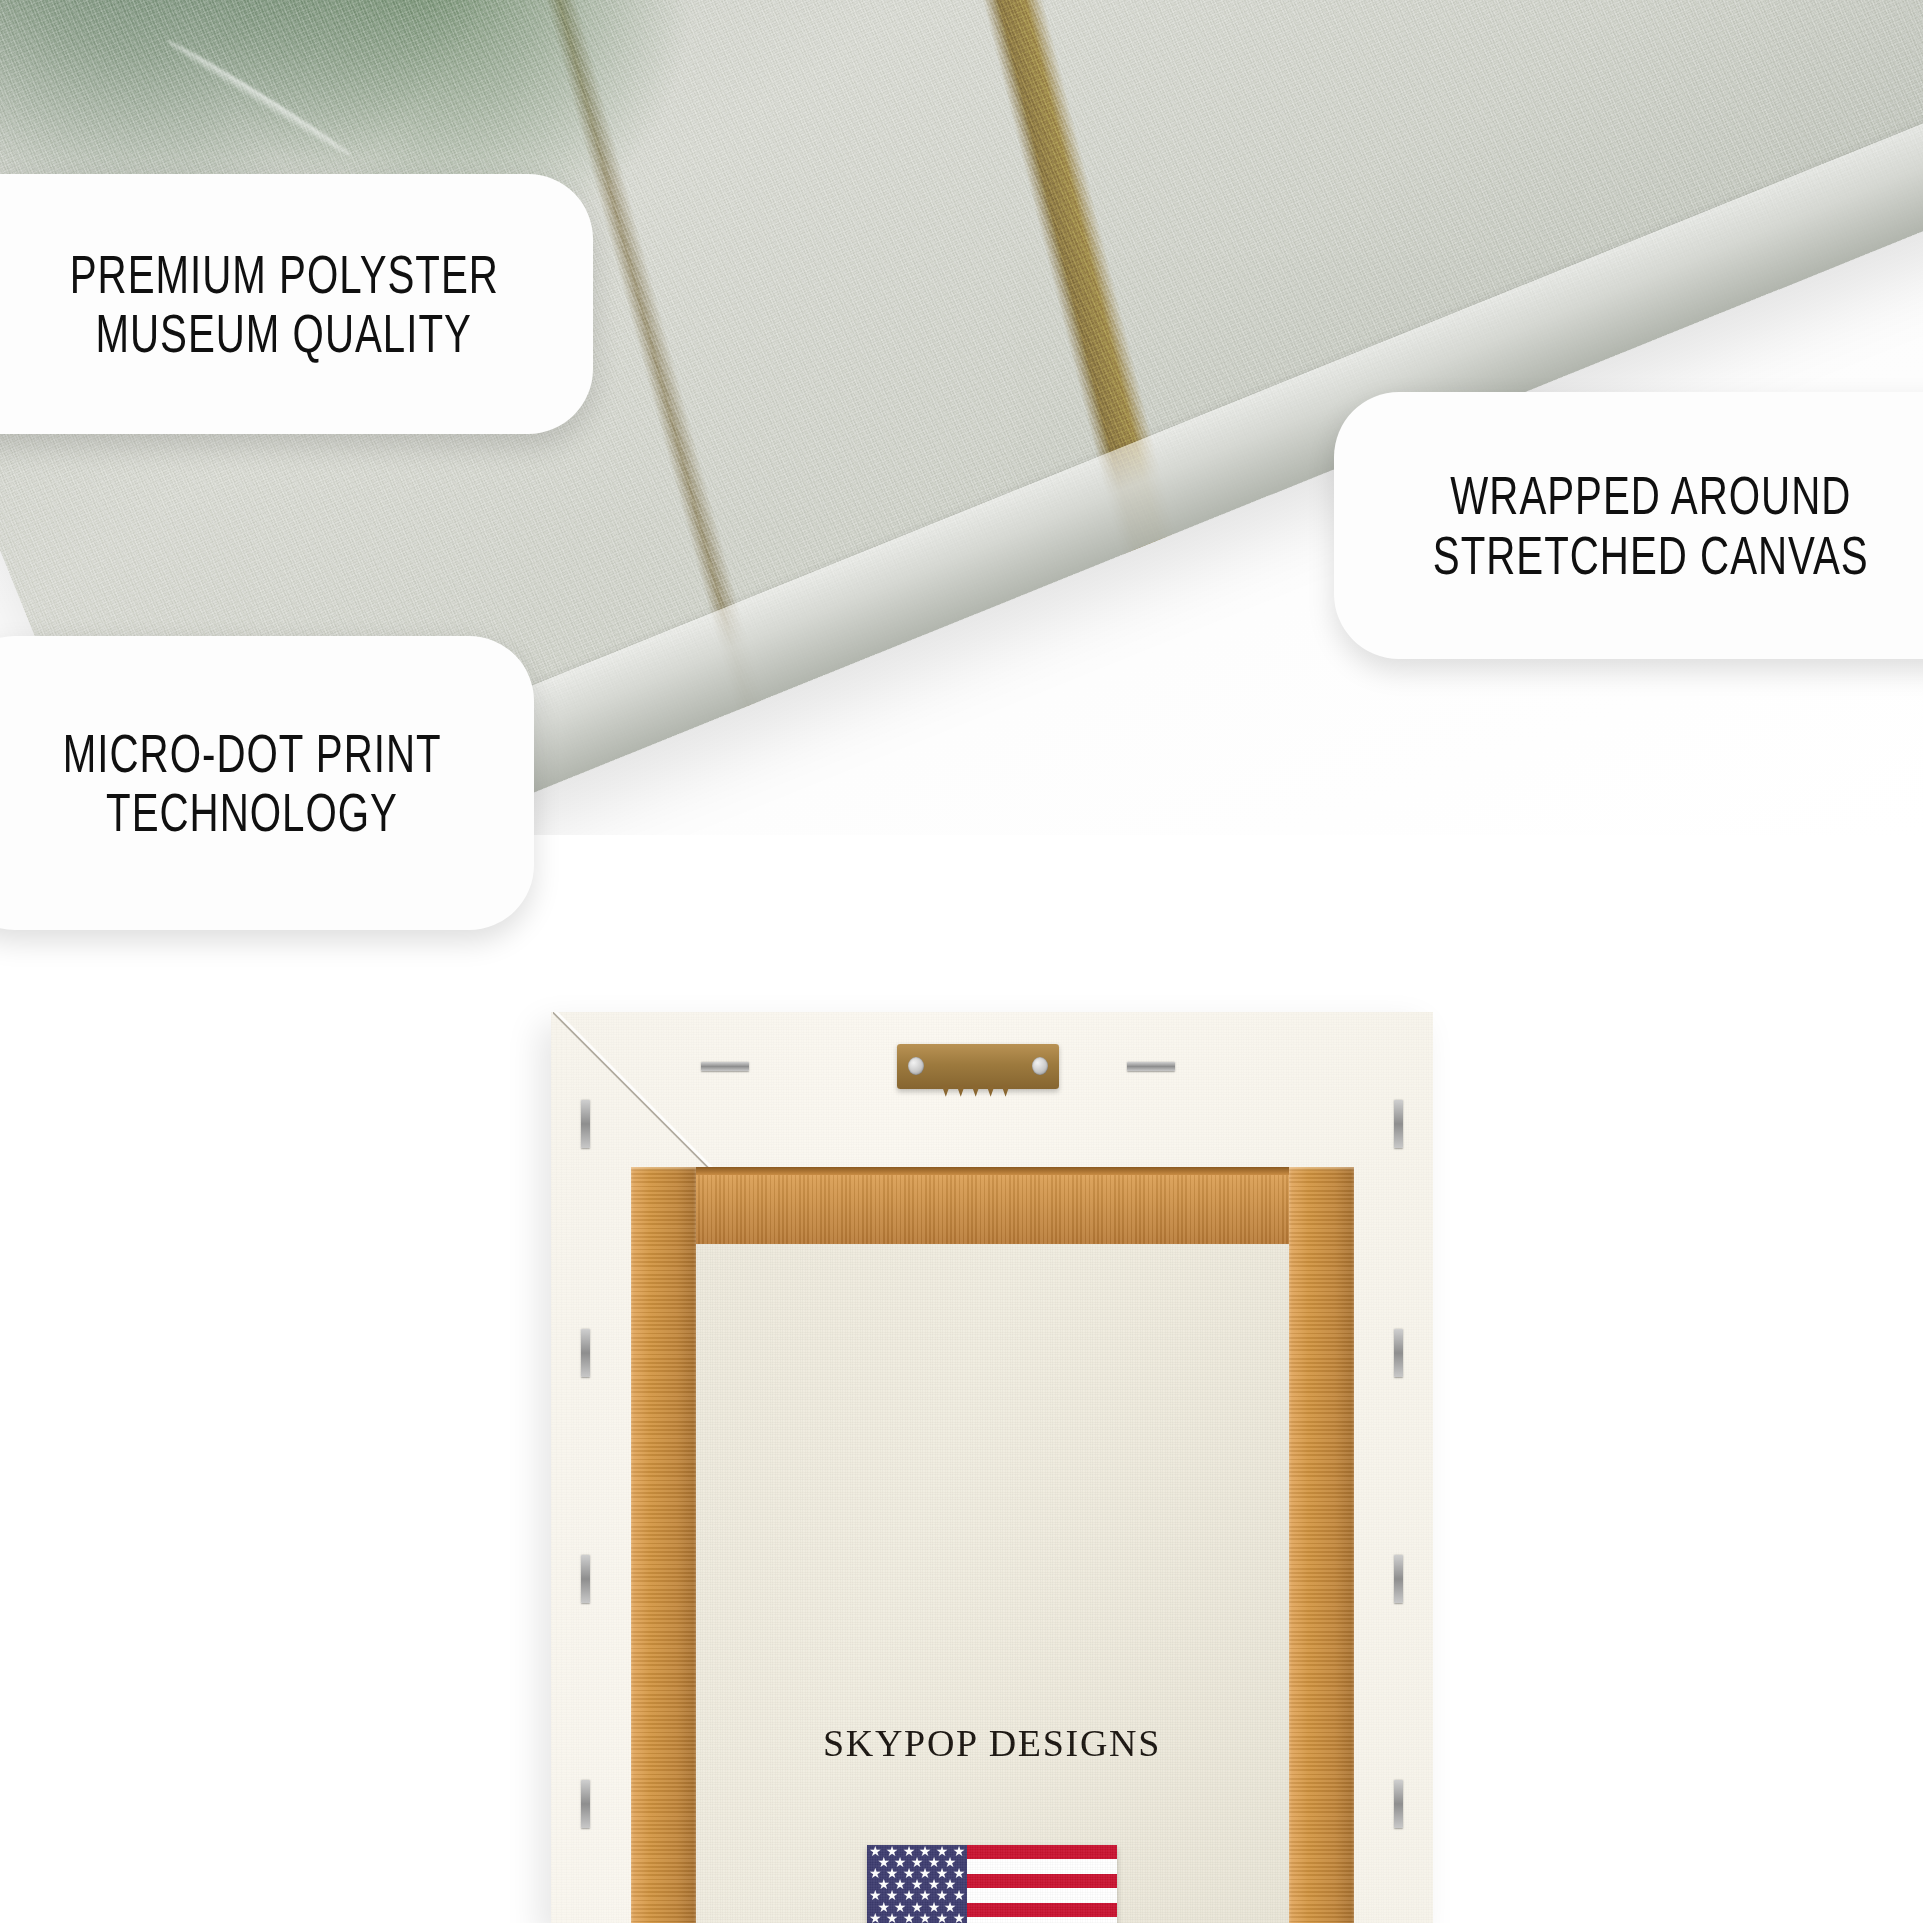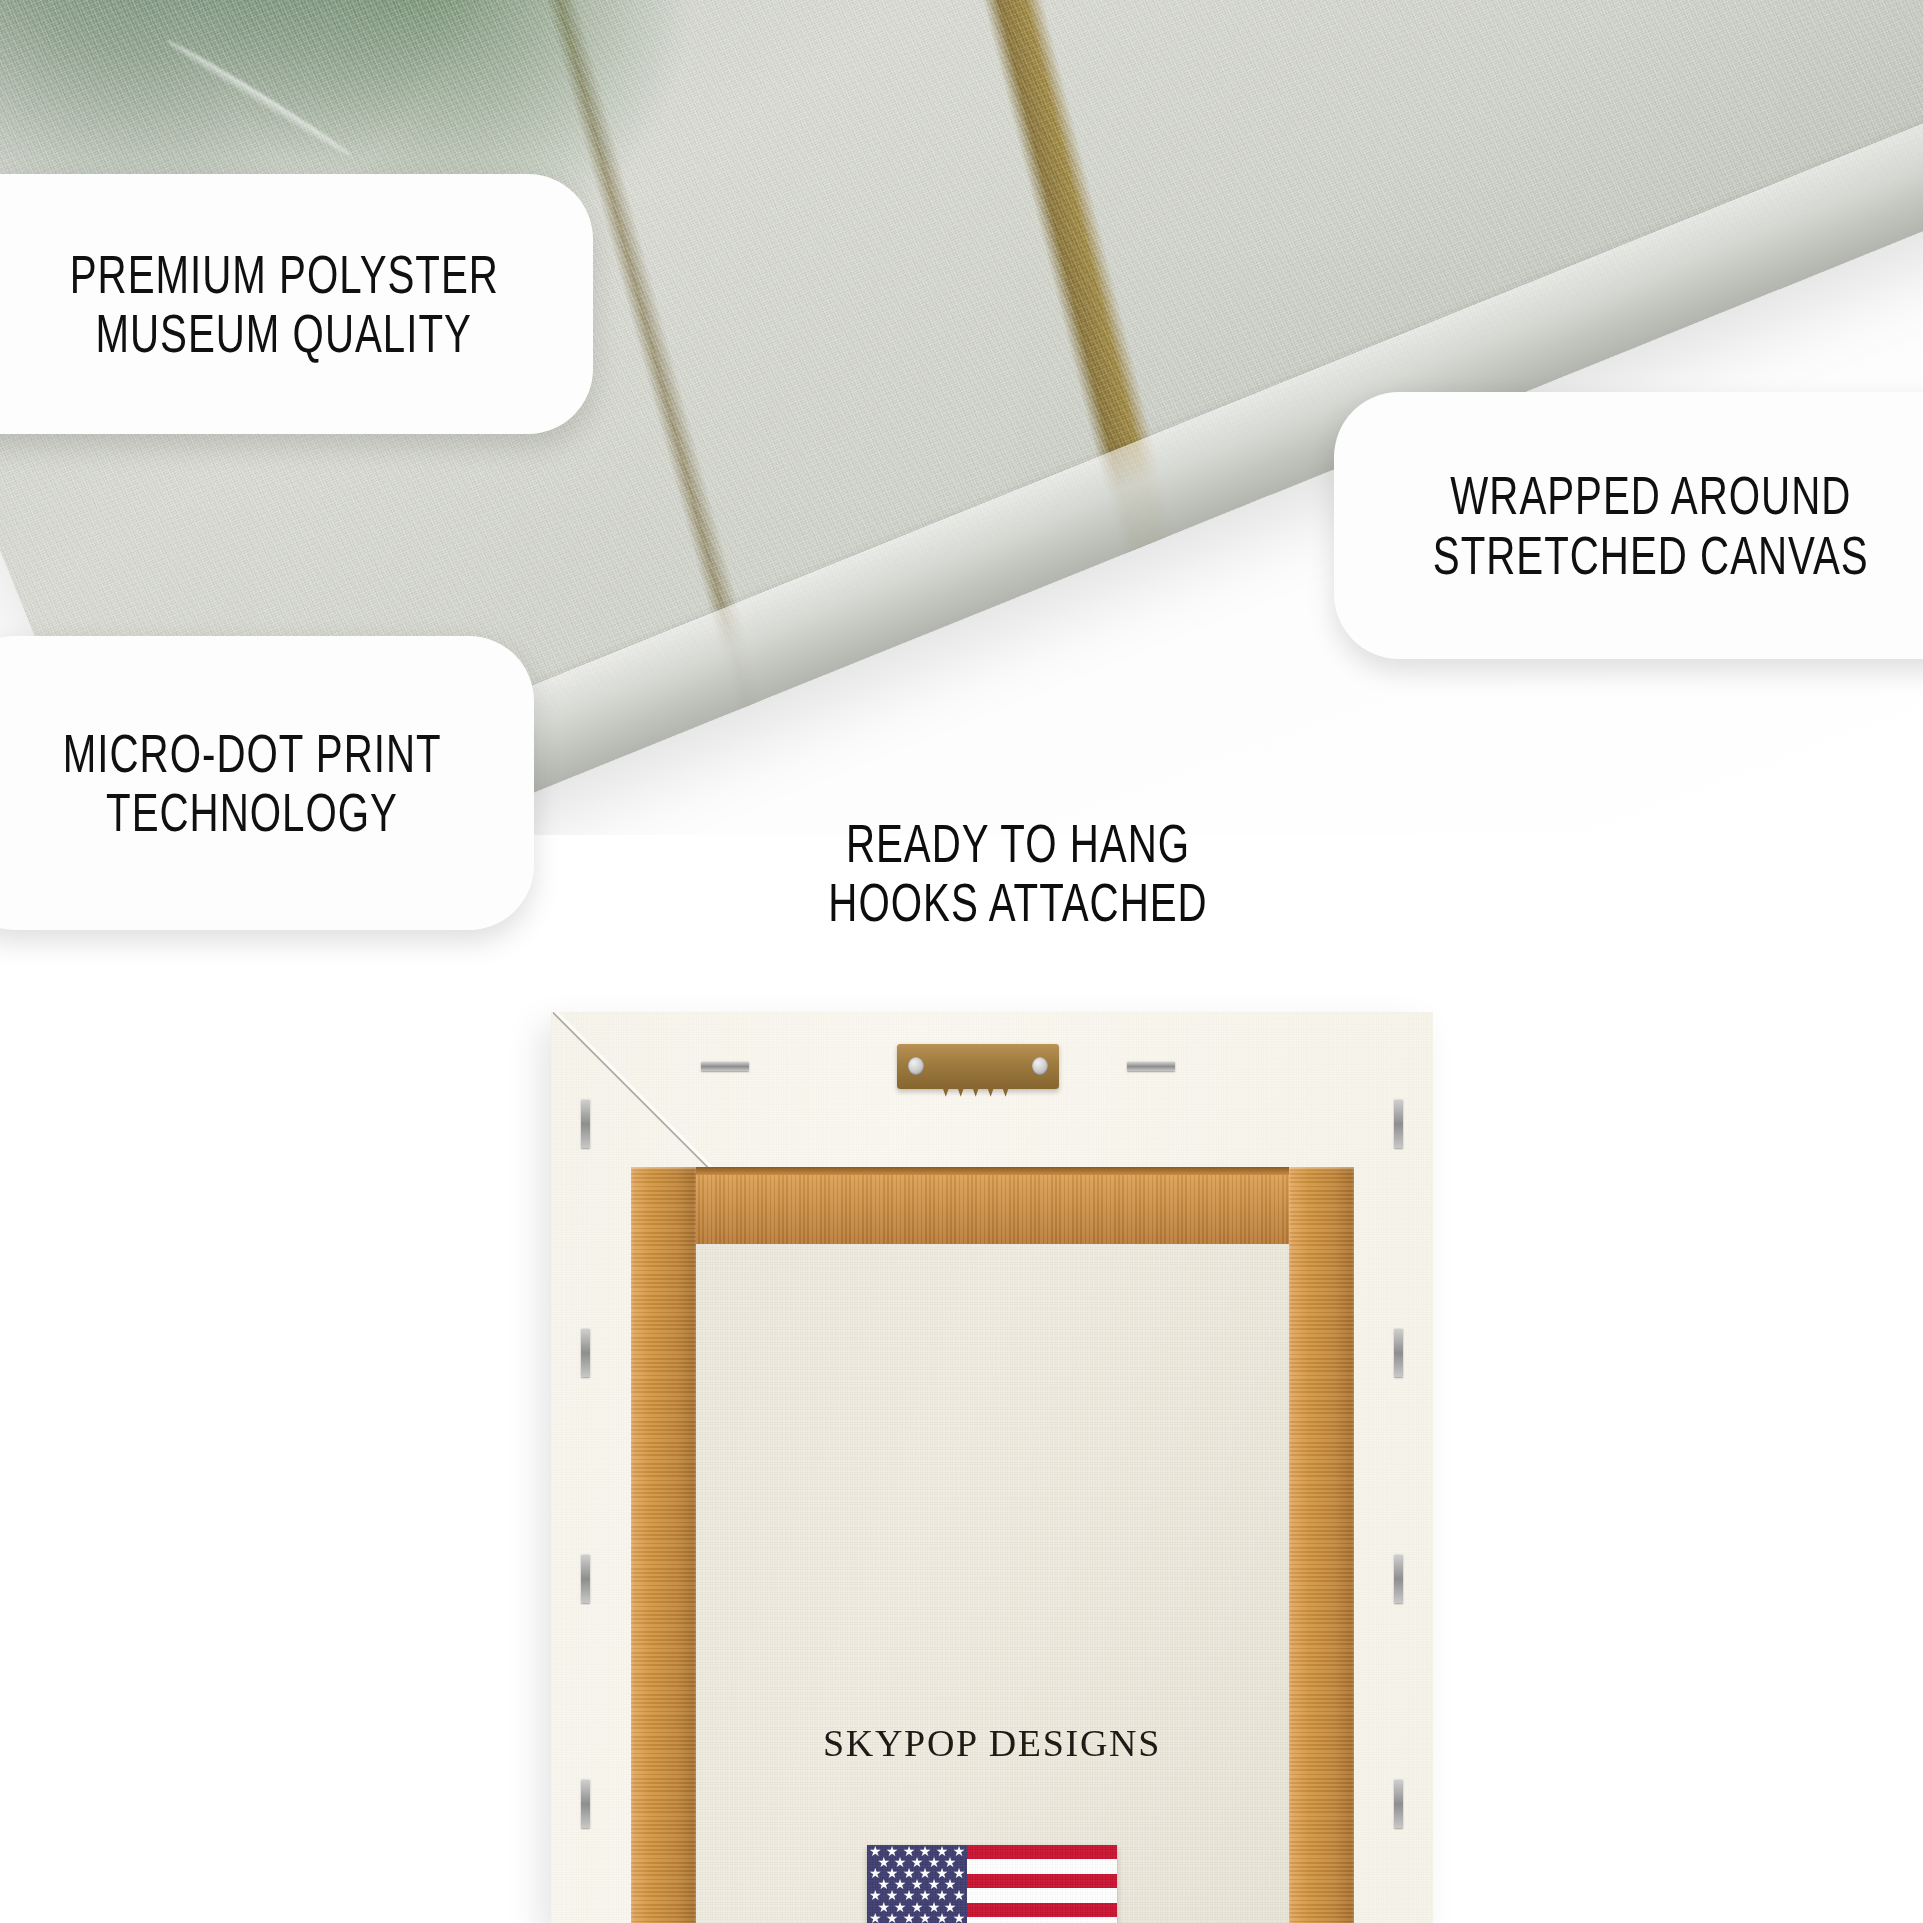--- a/index.html
+++ b/index.html
@@ -338,24 +338,20 @@
   <div class="pill" id="pill-wrapped">
     <span class="pill-line">WRAPPED AROUND</span>
     <span class="pill-line">STRETCHED CANVAS</span>
   </div>
 
   <div class="pill" id="pill-micro">
     <span class="pill-line">MICRO-DOT PRINT</span>
     <span class="pill-line">TECHNOLOGY</span>
   </div>
 
-  <div id="headline">
-    <span class="pill-line">READY TO HANG</span>
-    <span class="pill-line">HOOKS ATTACHED</span>
-  </div>
 
   <div id="canvas-back">
     <div class="back-sheet"></div>
     <div class="fold-line"></div>
 
     <div class="inner-recess">
       <div id="brand-text">SKYPOP DESIGNS</div>
       <div id="flag">
           <div class="flag-stripe" style="top: 0px; height: 14.4px; background: rgb(200, 16, 46);"></div>
           <div class="flag-stripe" style="top: 14.4px; height: 14.4px; background: rgb(255, 255, 255);"></div>

